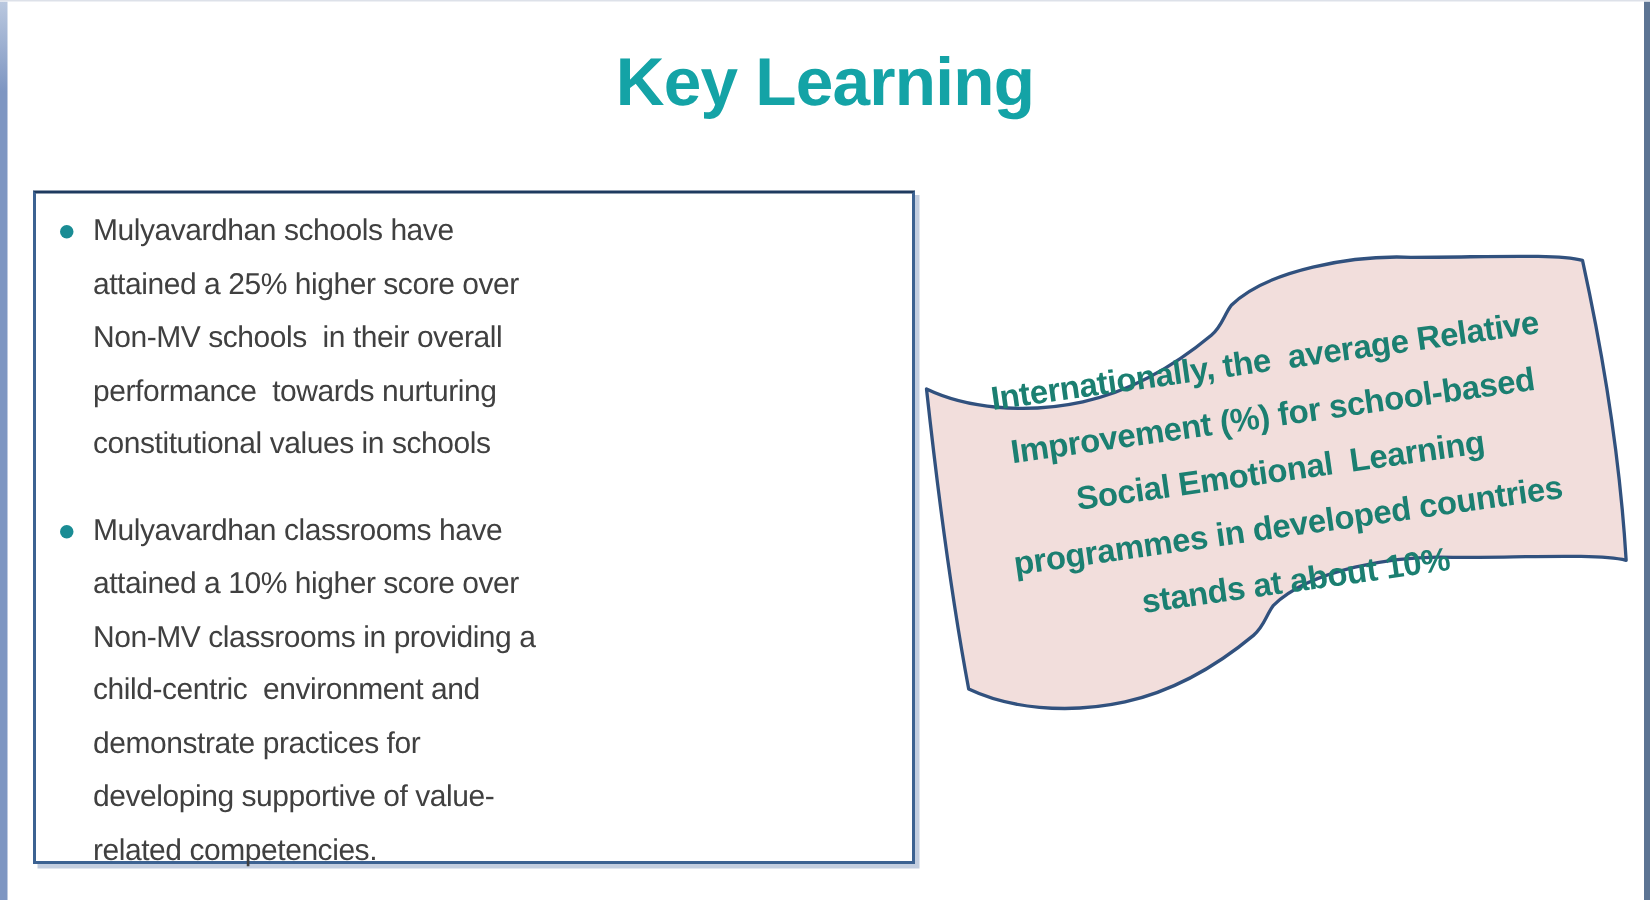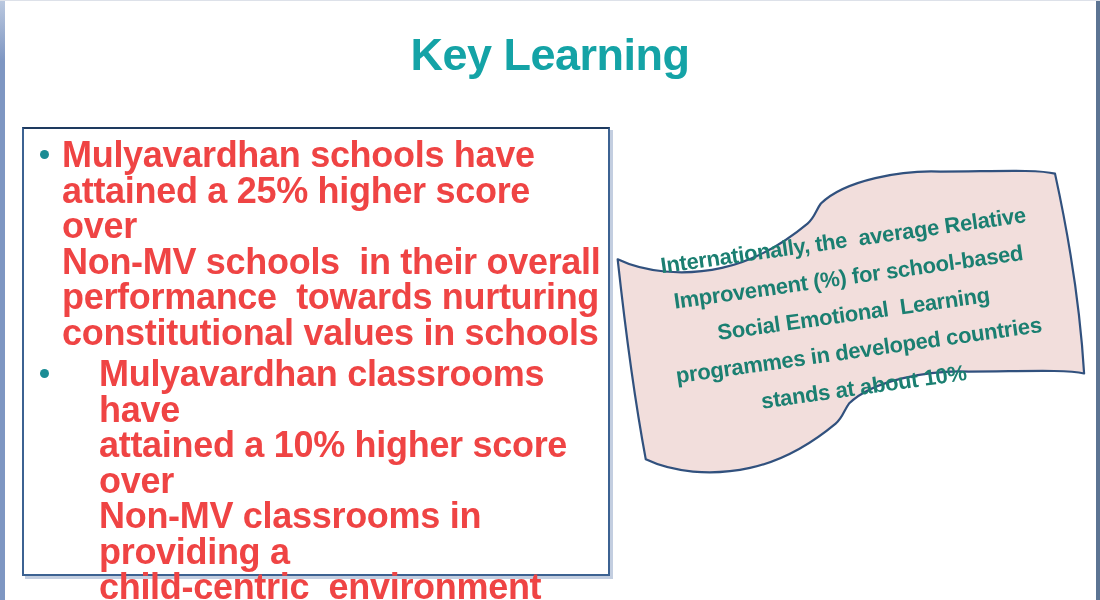--- a/index.html
+++ b/index.html
@@ -29,27 +29,27 @@
   }
   .findings-box {
     position: absolute; left: 22px; top: 126px;
     width: 588px; height: 449px; box-sizing: border-box;
     border: 2px solid #3c6292; border-top-color: #1e3a5f;
     background: #ffffff;
     box-shadow: 3px 3px 0 #c3cee0;
     padding: 8px 4px 0 8px;
   }
   .bullet-row { display: flex; align-items: flex-start; }
-  .bullet-row + .bullet-row { margin-top: 6px; gap: 37px; }
+  .bullet-row + .bullet-row { margin-top: 22px; }
   .bullet-dot {
     width: 9px; height: 9px; border-radius: 50%;
     background: #1a8c94; margin: 13px 13px 0 8px; flex: 0 0 auto;
   }
   .bullet-text {
-    font-size: 36px; font-weight: bold; color: #ef4444;
+    font-size: 20px; font-weight: normal; color: #404040;
     line-height: 35.5px; letter-spacing: -0.3px;
     white-space: pre-wrap;
   }
   .wave-wrap {
     position: absolute; left: 624px; top: 176px;
     width: 460px; height: 280px;
     transform: rotate(-8deg);
   }
   .wave-wrap svg { position: absolute; left: 0; top: 0; width: 100%; height: 100%; overflow: visible; }
   .wave-text {

